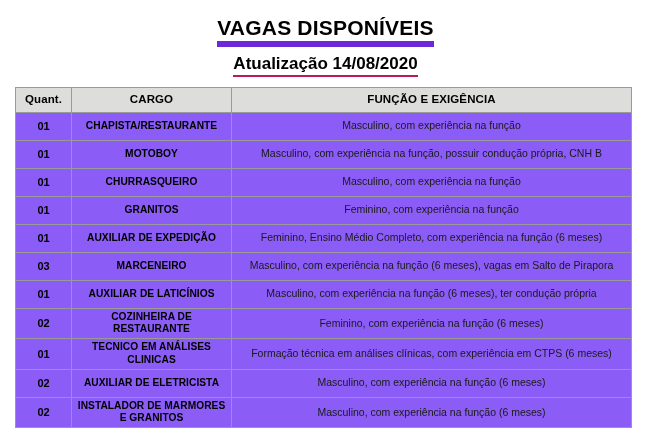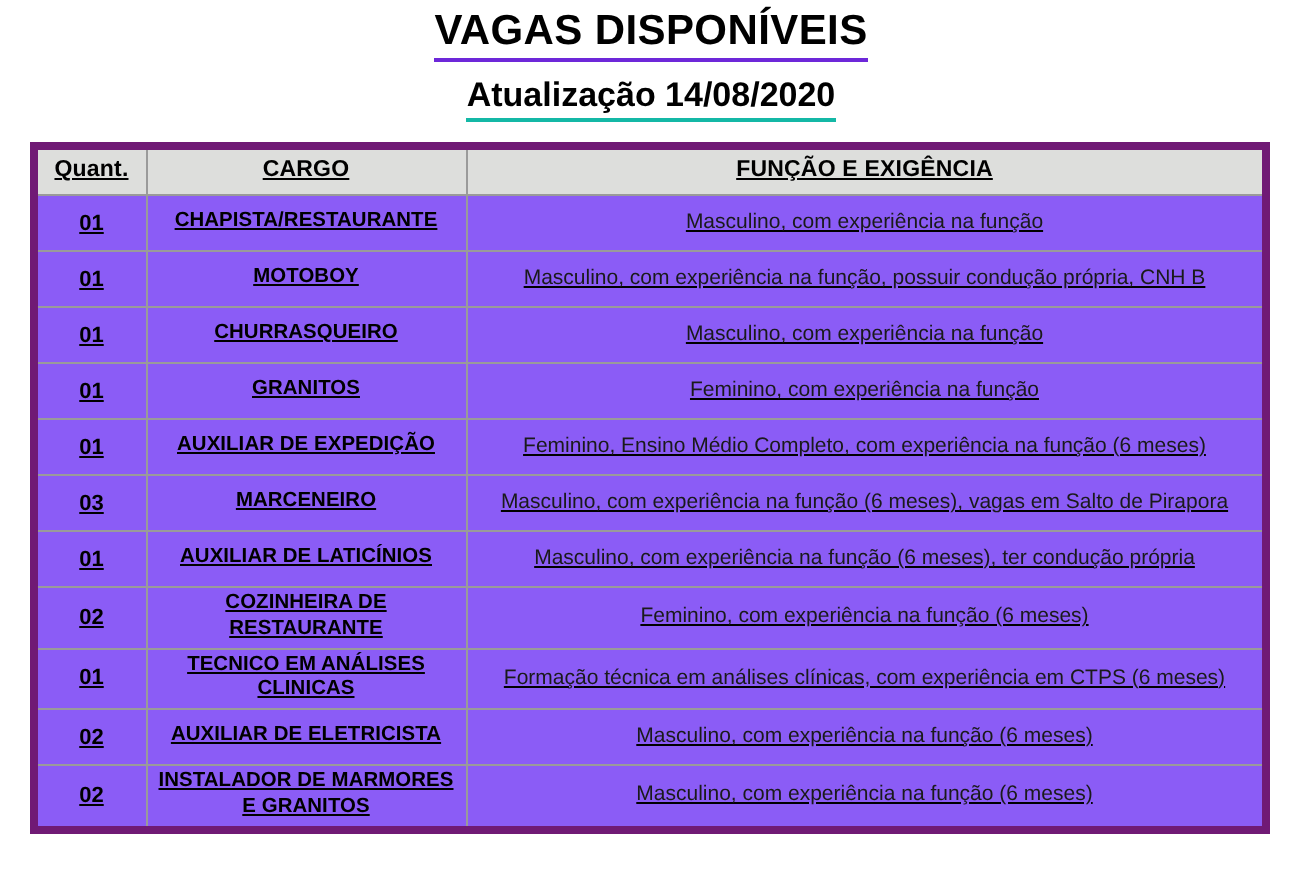--- a/index.html
+++ b/index.html
@@ -28,46 +28,46 @@
   .title-block {
     text-align: center;
     padding-top: 3px;
   }
   .doc-title {
     font-size: 21px;
     font-weight: bold;
     letter-spacing: 0.2px;
     line-height: 1.25;
     display: inline-block;
-    border-bottom: 2px solid #6d28d9;
+    border-bottom: 6px solid #6d28d9;
     padding-bottom: 0px;
+    margin-top: 12px;
   }
   .doc-subtitle-wrap {
     margin-top: 6px;
   }
   .doc-subtitle {
     font-size: 17px;
     font-weight: bold;
     line-height: 1.25;
     display: inline-block;
-    border-bottom: 2px solid #14b8a6;
+    border-bottom: 2px solid #be185d;
     padding-bottom: 0px;
   }
 
   
   .table-wrap {
     margin: 10px 0 0 15px;
     width: 616px;
   }
   table.vagas {
     border-collapse: collapse;
     width: 616px;
     table-layout: fixed;
-    border: 4px solid #701a75;
-    text-decoration: underline;
+    border: 1px solid #701a75;
   }
   table.vagas col.c-qty   { width: 56px;  }
   table.vagas col.c-cargo { width: 160px; }
   table.vagas col.c-desc  { width: 400px; }
 
   table.vagas th,
   table.vagas td {
     border: 1px solid #9a9a9a;
     vertical-align: middle;
     padding: 2px 4px;

